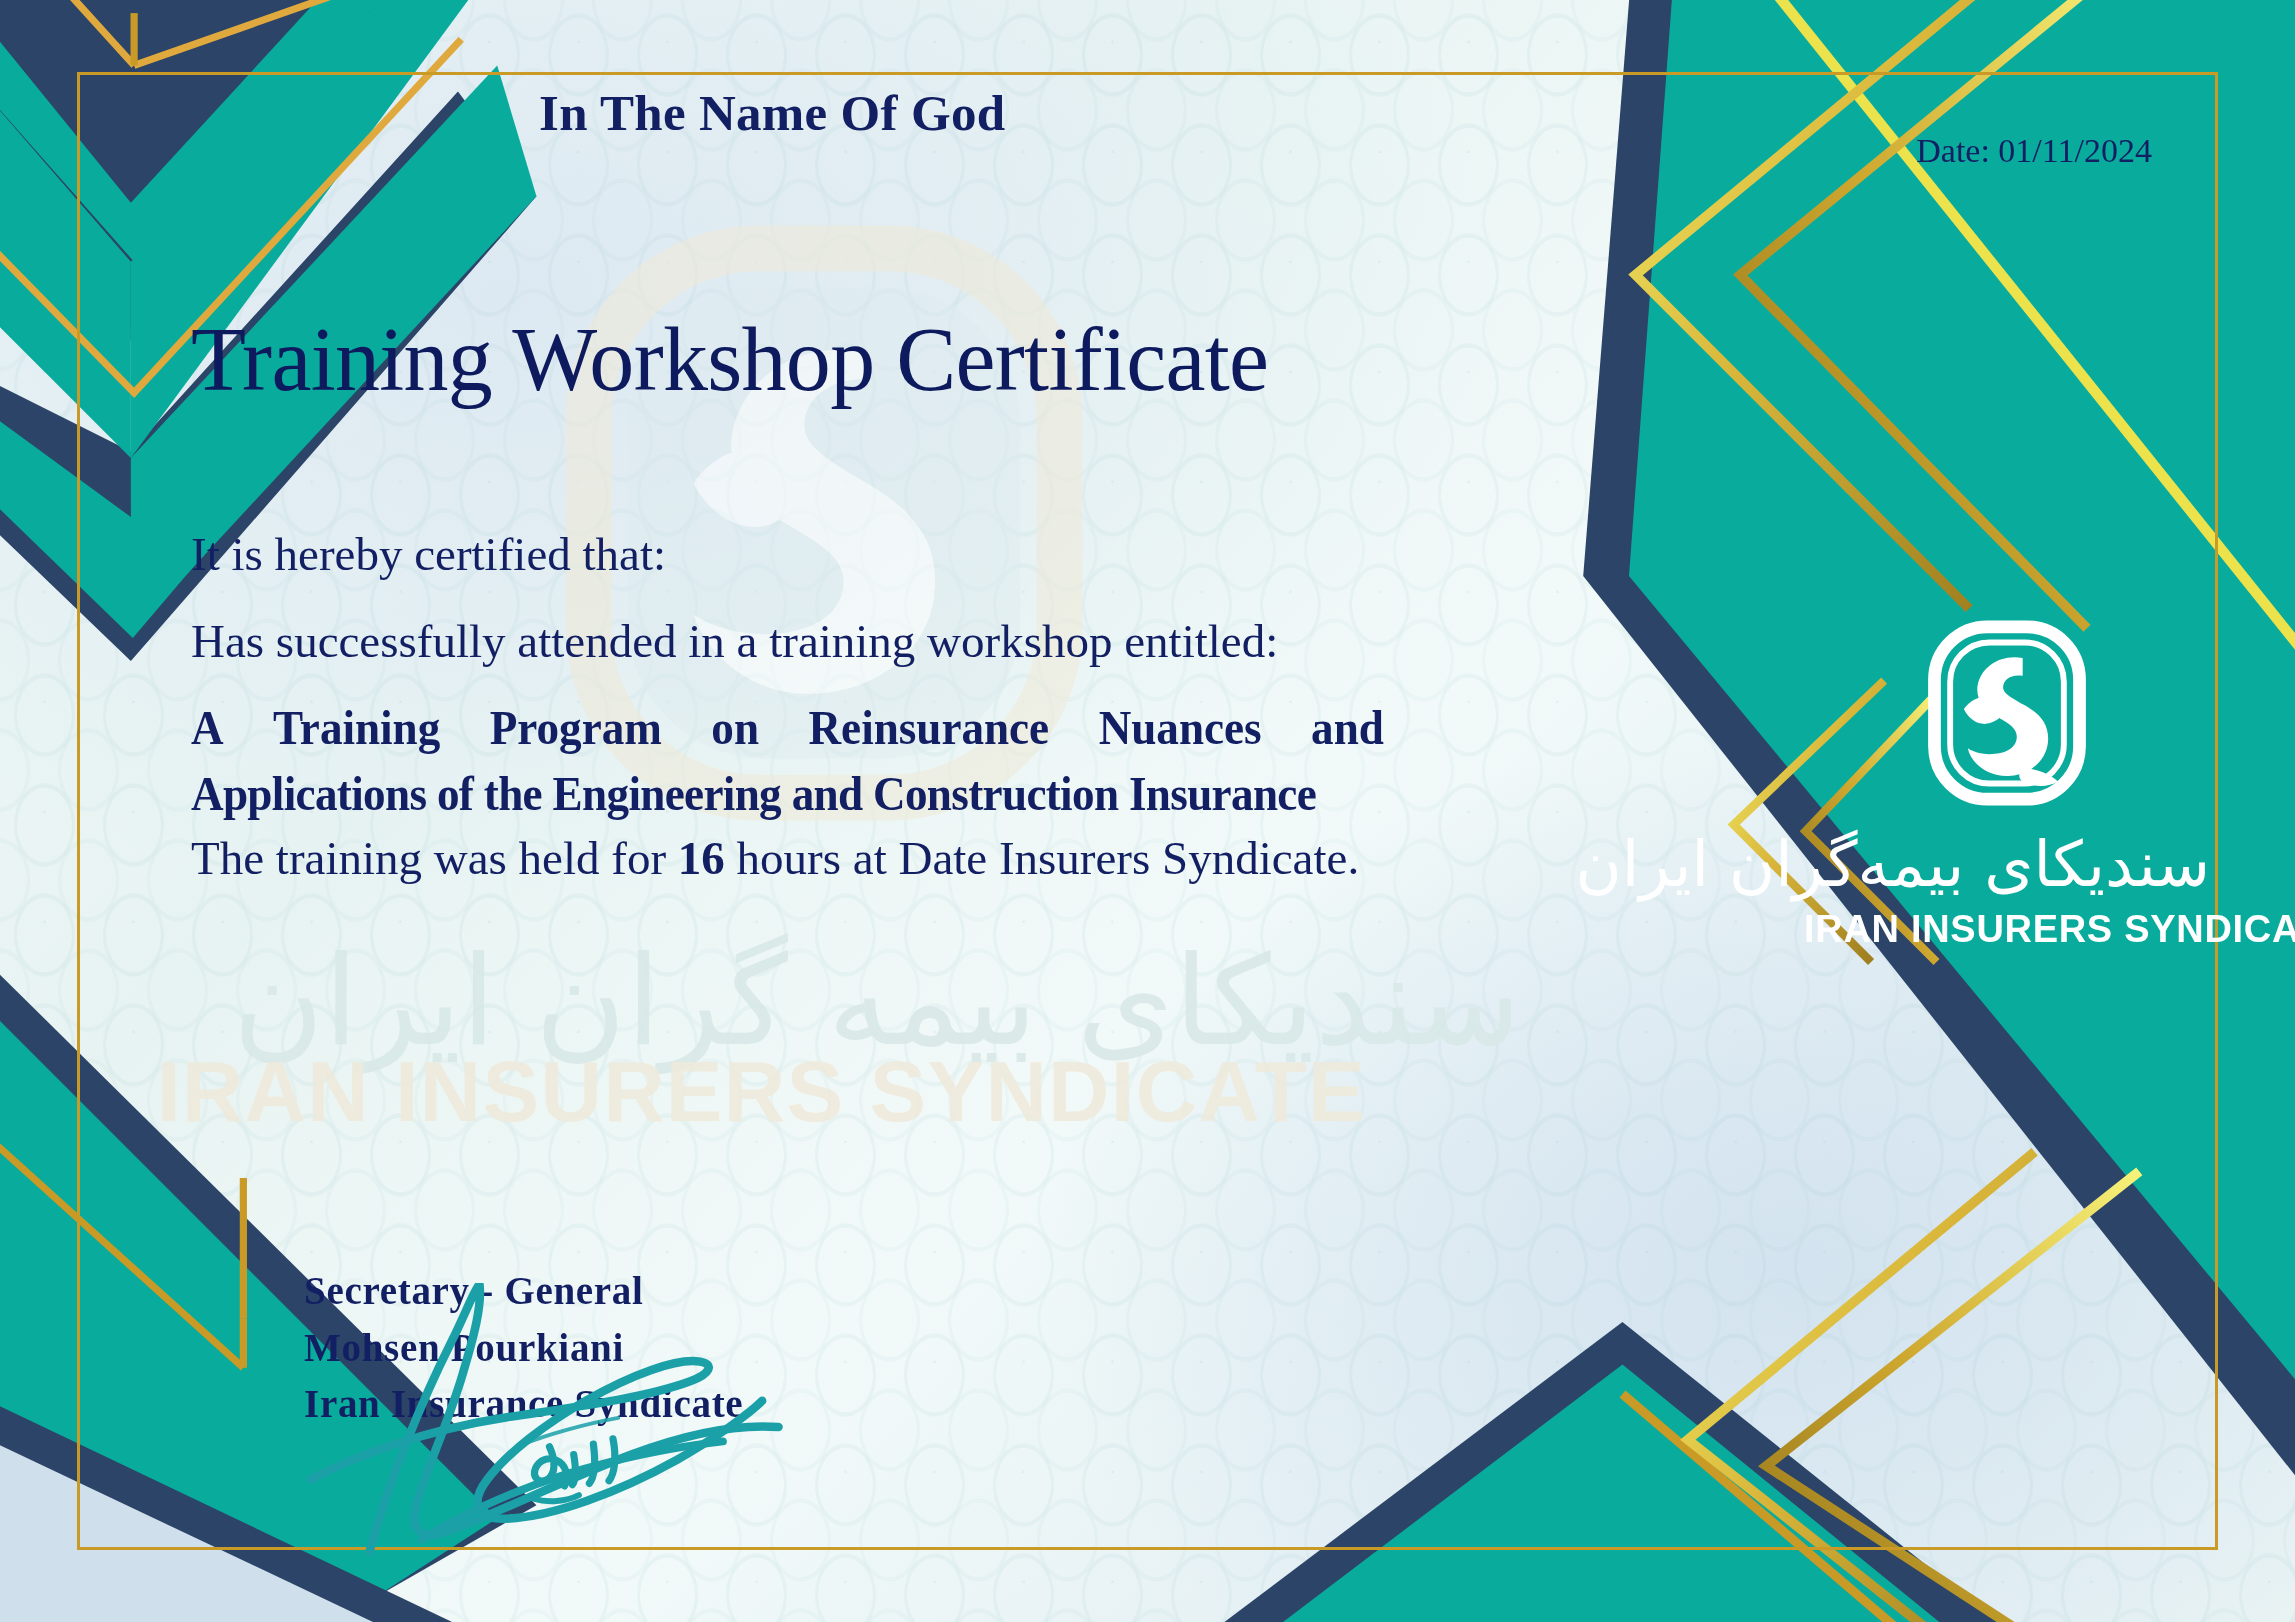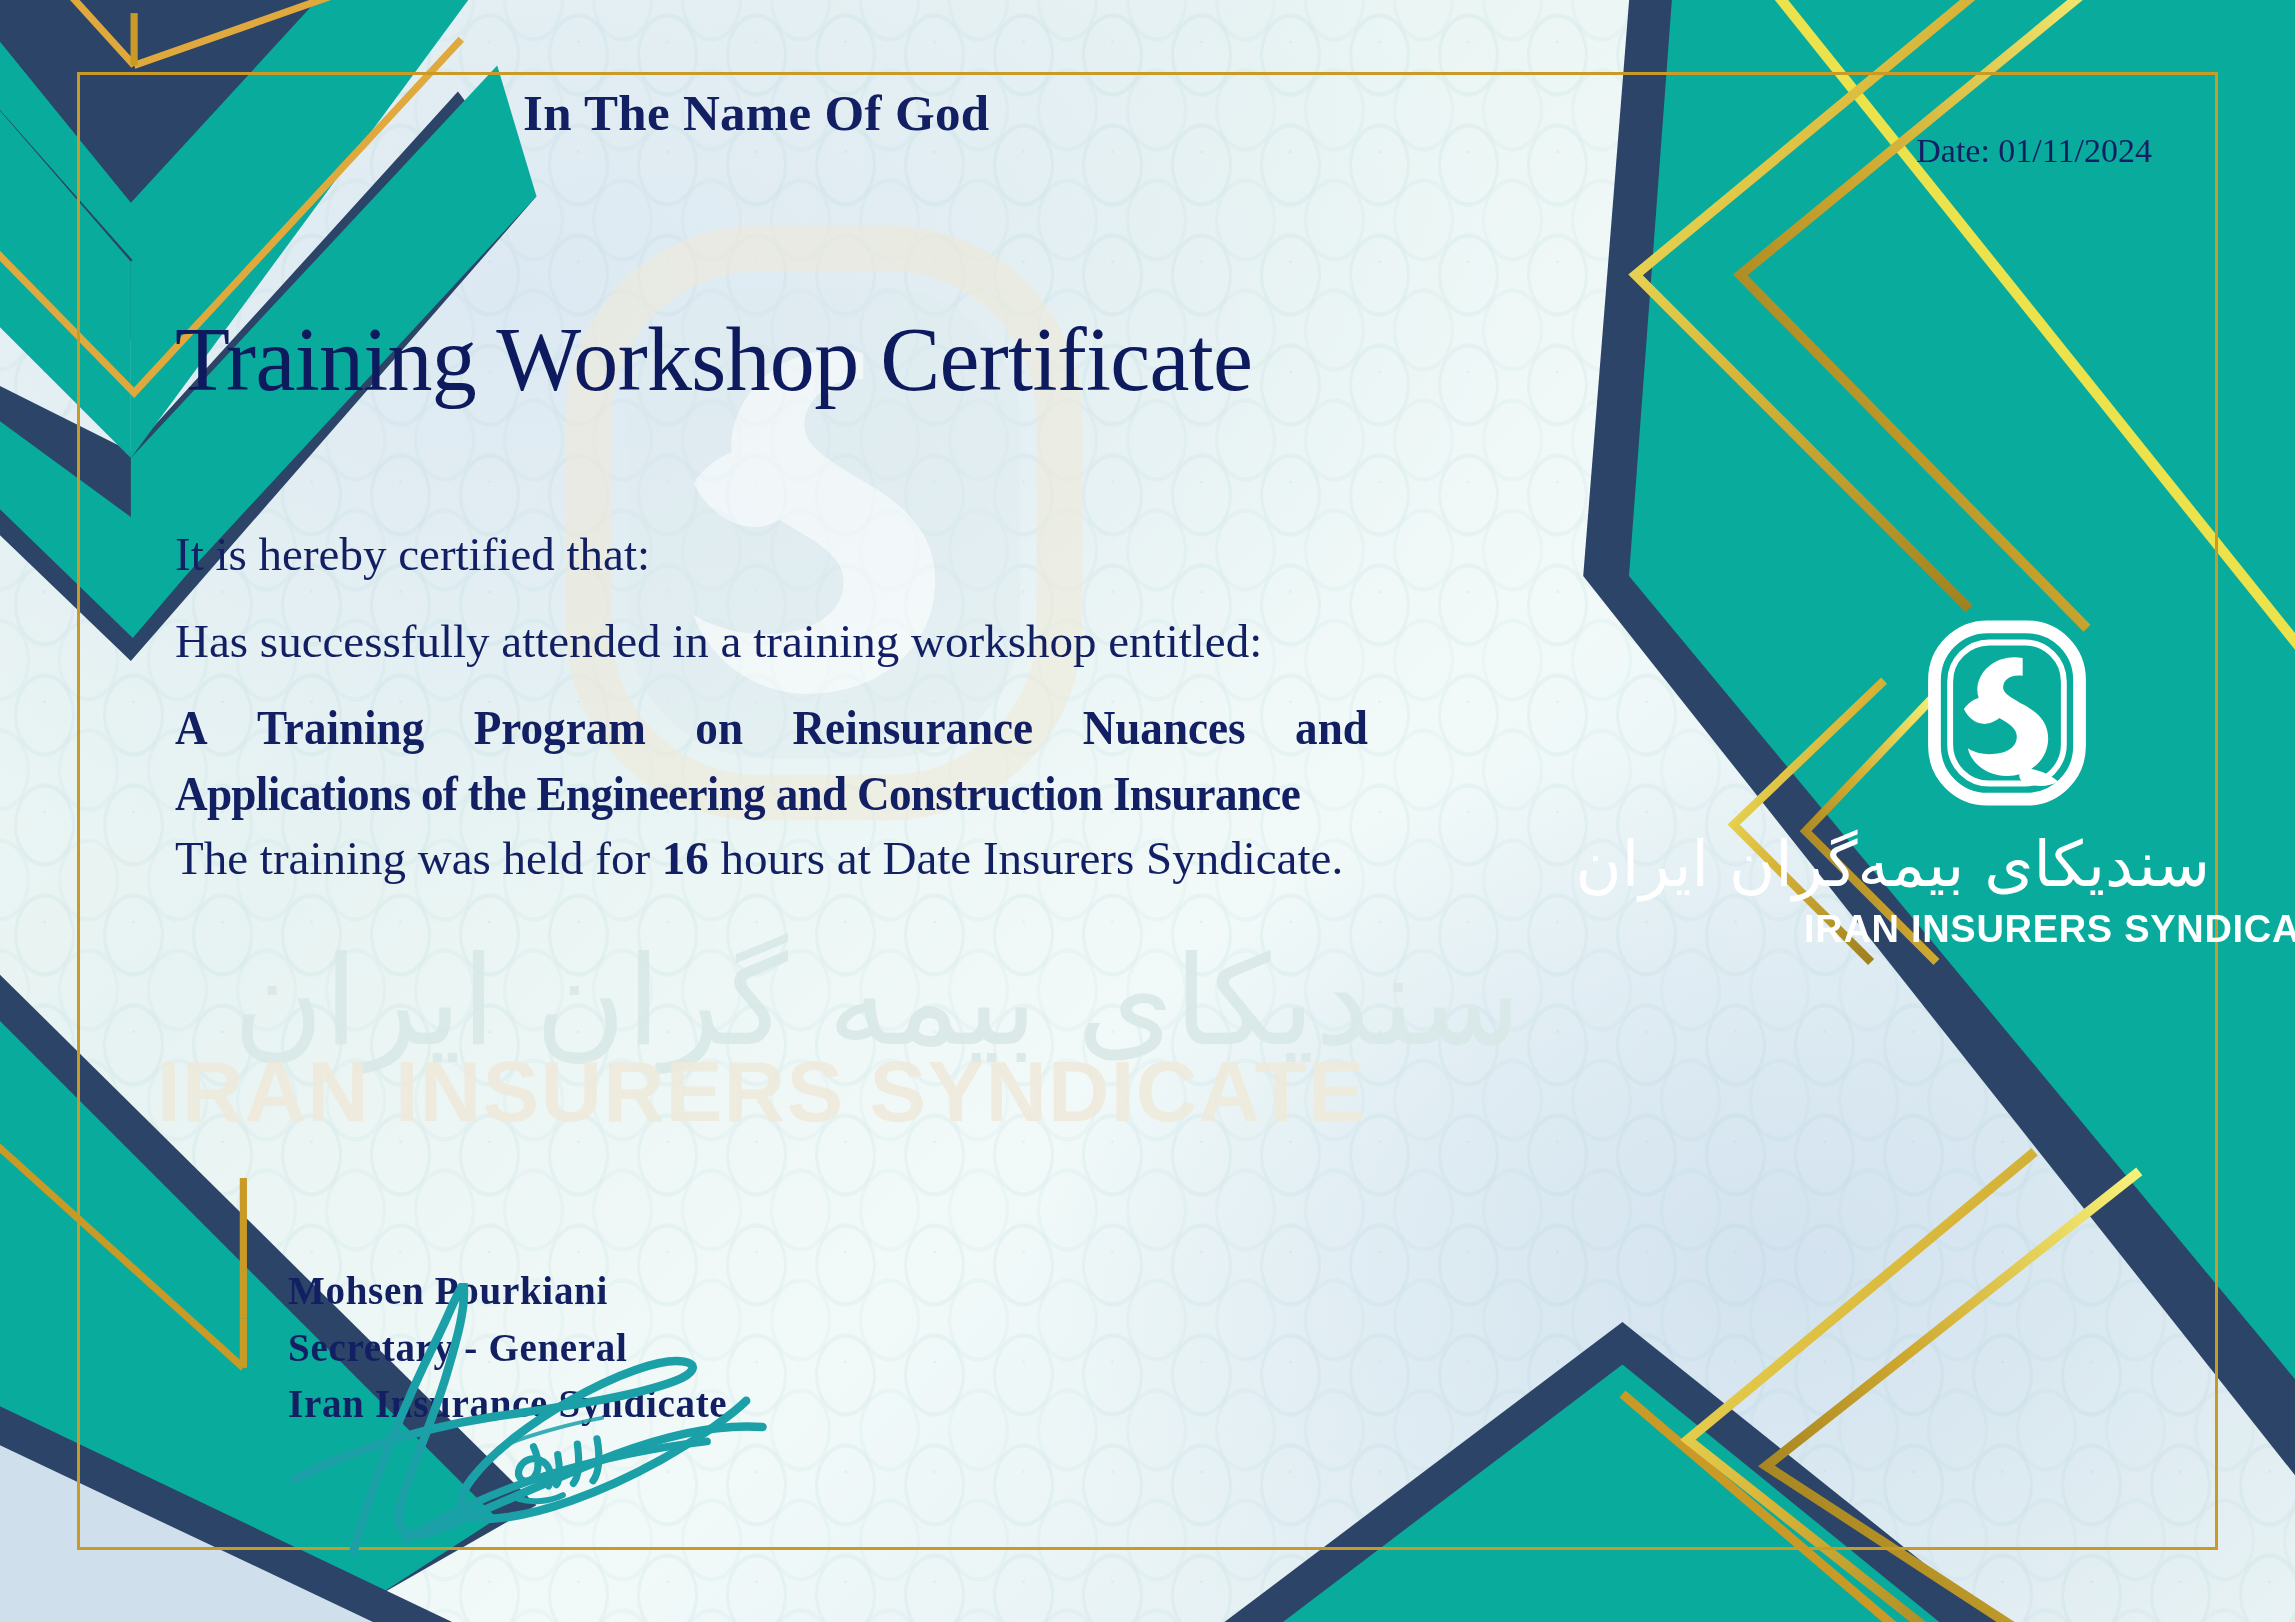--- a/index.html
+++ b/index.html
@@ -59,21 +59,21 @@
   .gold-frame{
     position:absolute;left:77px;top:72px;right:77px;bottom:73px;
     border:3.9px solid #c99a26;
     pointer-events:none;
   }
 
   
   .deco{position:absolute;inset:0;width:2295px;height:1623px;}
 
   
-  .content{position:absolute;inset:0;}
+  .content{position:absolute;inset:0;margin-left:16px;}
 
   .bismillah{
     position:absolute;left:523px;top:84px;
     font-size:51px;font-weight:700;color:#131f63;
     letter-spacing:0.3px;
   }
   .meta{
     position:absolute;right:143px;top:121px;
     text-align:right;color:#131f63;font-size:34px;line-height:1.75;
   }
@@ -259,22 +259,22 @@
         <span>Nuances</span>
         <span>and</span>
       </div>
 
       <div class="wsline2 ln wsname">Applications of the Engineering and Construction Insurance</div>
 
       <div class="ln hours"><span>The training was held for </span><b>16</b><span> hours at Date Insurers Syndicate.</span></div>
     </div>
 
     <div class="sign">
+      <div>Secretary - General</div>
       <div>Mohsen Pourkiani</div>
-      <div>Secretary - General</div>
       <div>Iran Insurance Syndicate</div>
     </div>
 
     <svg class="signature" viewBox="0 0 900 420">
       <g fill="none" stroke="#1ba0a8" stroke-linecap="round" stroke-linejoin="round">
         <path d="M120 410 C150 300 200 180 245 90 C265 50 280 10 288 2 C292 34 280 80 262 140 C240 215 200 300 190 345 C183 378 200 393 238 380 C300 358 420 300 520 262 C600 232 680 215 745 220" stroke-width="13"></path>
         <path d="M30 300 C90 268 200 225 330 205 C430 190 540 176 610 150 C640 139 648 124 625 120 C590 114 520 140 450 180 C390 214 330 260 300 300 C272 337 284 362 330 360 C400 357 500 320 590 270 C650 236 700 200 720 180" stroke-width="13"></path>
         <path d="M200 392 C250 360 330 320 420 292 C500 268 590 250 660 242" stroke-width="12"></path>
         <path d="M350 248 C390 232 450 215 500 206" stroke-width="6" opacity=".85"></path>
         <path d="M395 250 C405 272 404 292 392 300 C378 308 368 296 374 282 C380 270 392 266 404 270 C420 276 426 296 418 310" stroke-width="11"></path>

